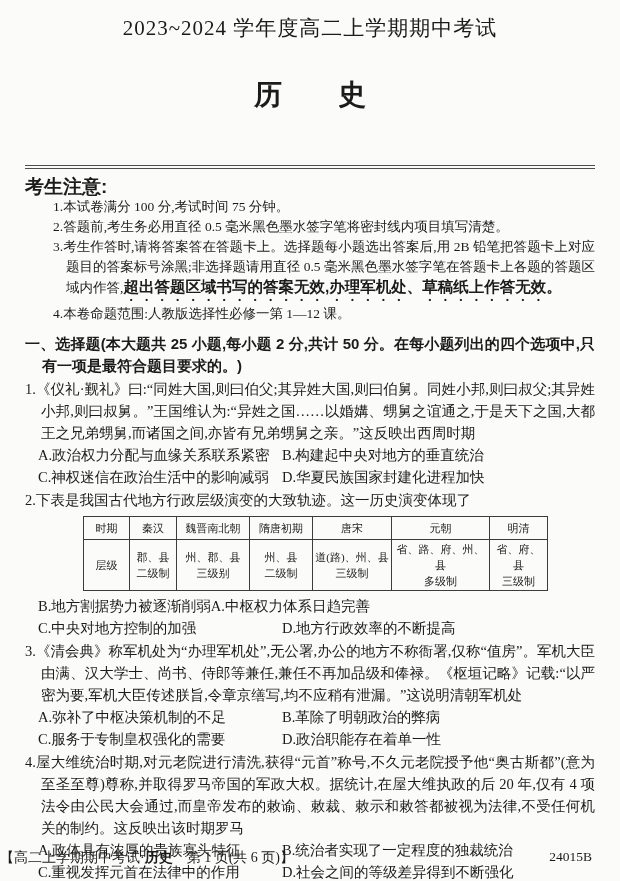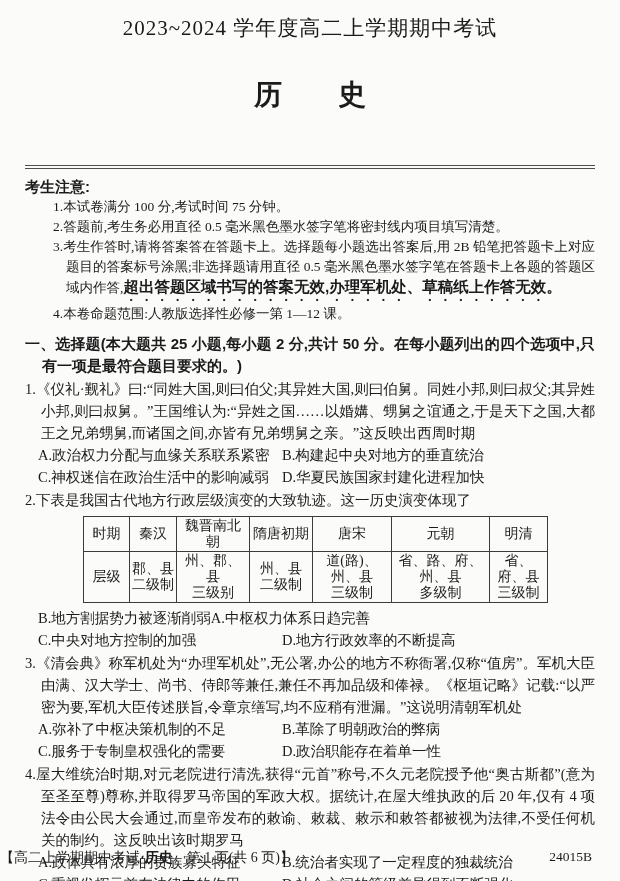--- a/index.html
+++ b/index.html
@@ -32,21 +32,21 @@
     margin-top: 52px;
     height: 2px;
     border-top: 1px solid #4d4d4d;
     border-bottom: 1px solid #4d4d4d;
   }
 
   .notice-head {
     margin-top: 7px;
     font-family: "Liberation Sans", sans-serif;
     font-weight: bold;
-    font-size: 15px;
+    font-size: 19px;
     line-height: 21px;
   }
   .notice { margin-left: 28px; font-size: 13.5px; line-height: 20px; }
   .n-item { padding-left: 13px; text-indent: -13px; text-align: justify; }
   .em-dots {
     font-family: "Liberation Sans", sans-serif;
     font-weight: bold;
     font-size: 15.5px;
     -webkit-text-emphasis: filled dot #1b1b1b;
     text-emphasis: filled dot #1b1b1b;
@@ -67,21 +67,21 @@
   .question { font-size: 14.5px; line-height: 22px; }
   .stem { padding-left: 16px; text-indent: -16px; text-align: justify; margin-top: 1px; }
   .opts { padding-left: 13px; }
   .opt-row { display: flex; }
   .opt { white-space: nowrap; }
   .opt.col1 { width: 244px; flex: none; }
 
   .qtable {
     margin: 5px 0 4px 58px;
     border-collapse: collapse;
-    font-size: 14px;
+    font-size: 11px;
     line-height: 16px;
     text-align: center;
   }
   .qtable td {
     border: 1px solid #3c3c3c;
     padding: 1px 2px;
   }
   .qtable .hrow td { height: 20px; }
   .qtable .lrow td { height: 42px; }
 

